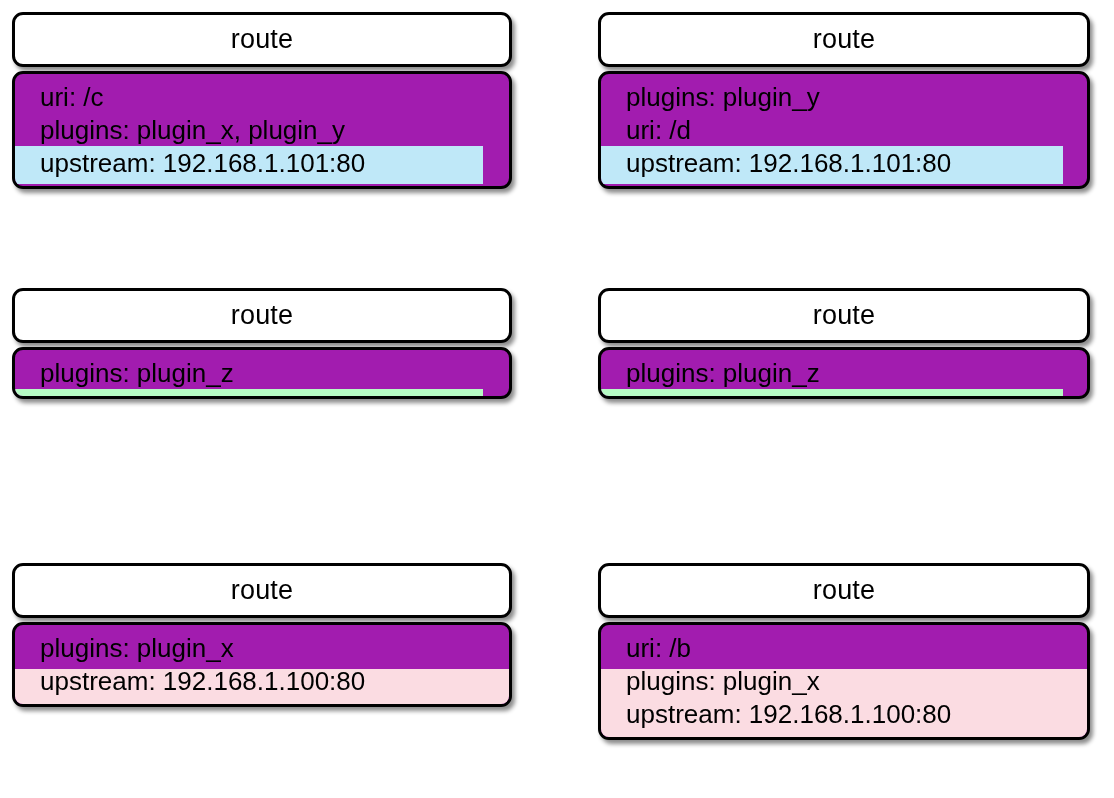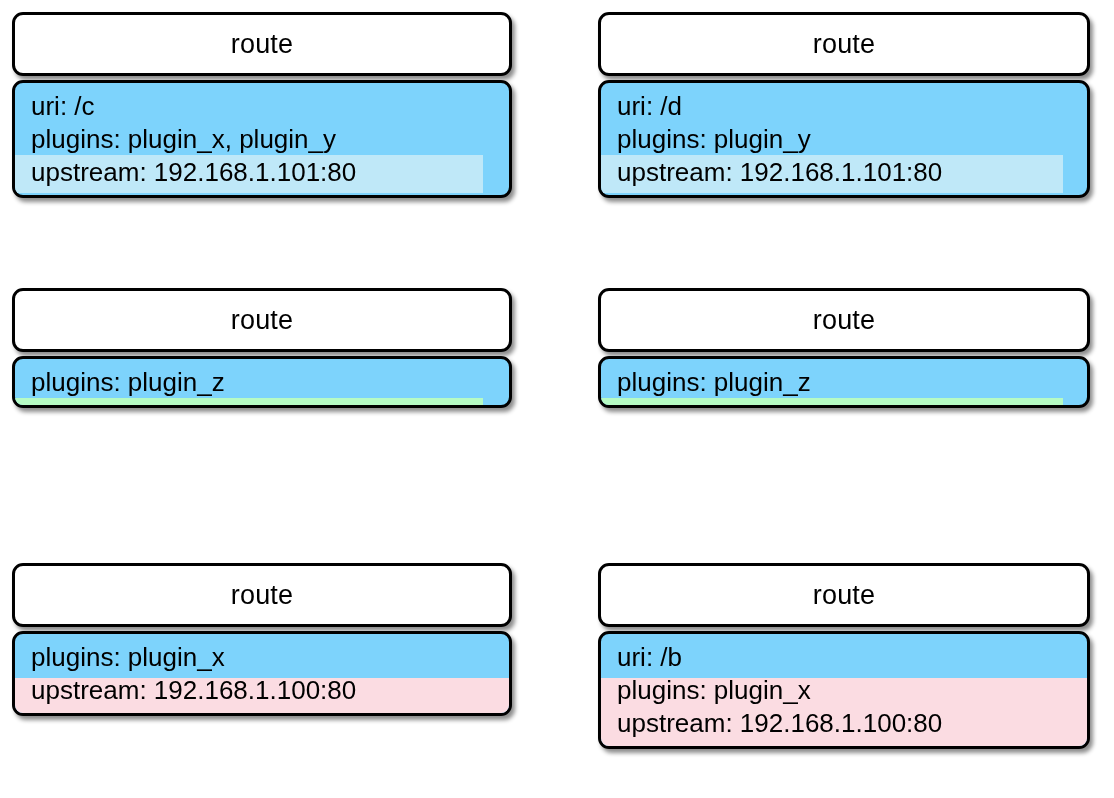--- a/index.html
+++ b/index.html
@@ -21,21 +21,21 @@
     height: 798px;
   }
 
   .route-card {
     position: absolute;
   }
 
   .card-title-box {
     position: relative;
     box-sizing: border-box;
-    height: 64px;
+    height: 55px;
     border: 3px solid #000000;
     border-radius: 11px;
     background: #ffffff;
     box-shadow: 3px 4px 4px rgba(0,0,0,0.45);
     display: flex;
     align-items: center;
     justify-content: center;
   }
 
   .card-title-text {
@@ -43,25 +43,25 @@
     line-height: 1;
     color: #000000;
     letter-spacing: 0.2px;
   }
 
   .card-body-box {
     position: relative;
     box-sizing: border-box;
     border: 3px solid #000000;
     border-radius: 11px;
-    background: #7dd3fc;
+    background: #a21caf;
     box-shadow: 3px 4px 4px rgba(0,0,0,0.45);
     margin-top: 4px;
     overflow: hidden;
-    padding: 6px 0 7px 8px;
+    padding: 6px 0 7px 17px;
   }
 
   .attr-row {
     position: relative;
     height: 33px;
     display: flex;
     align-items: center;
     padding-left: 8px;
     font-size: 26px;
     line-height: 1;
@@ -114,24 +114,24 @@
     </div>
   </div>
 
   <div class="route-card col-right row-top w-right">
     <div class="card-title-box">
       <span class="card-title-text">route</span>
     </div>
     <div class="card-body-box">
       <div class="hl-band" style="background:#bfe8f8; top:72px; height:38px; width:462px;"></div>
       <div class="attr-row">
-        <span class="attr-text">uri: /d</span>
+        <span class="attr-text">plugins: plugin_y</span>
       </div>
       <div class="attr-row">
-        <span class="attr-text">plugins: plugin_y</span>
+        <span class="attr-text">uri: /d</span>
       </div>
       <div class="attr-row">
         <span class="attr-text">upstream: 192.168.1.101:80</span>
       </div>
     </div>
   </div>
 
   <div class="route-card col-left row-middle w-left">
     <div class="card-title-box">
       <span class="card-title-text">route</span>

